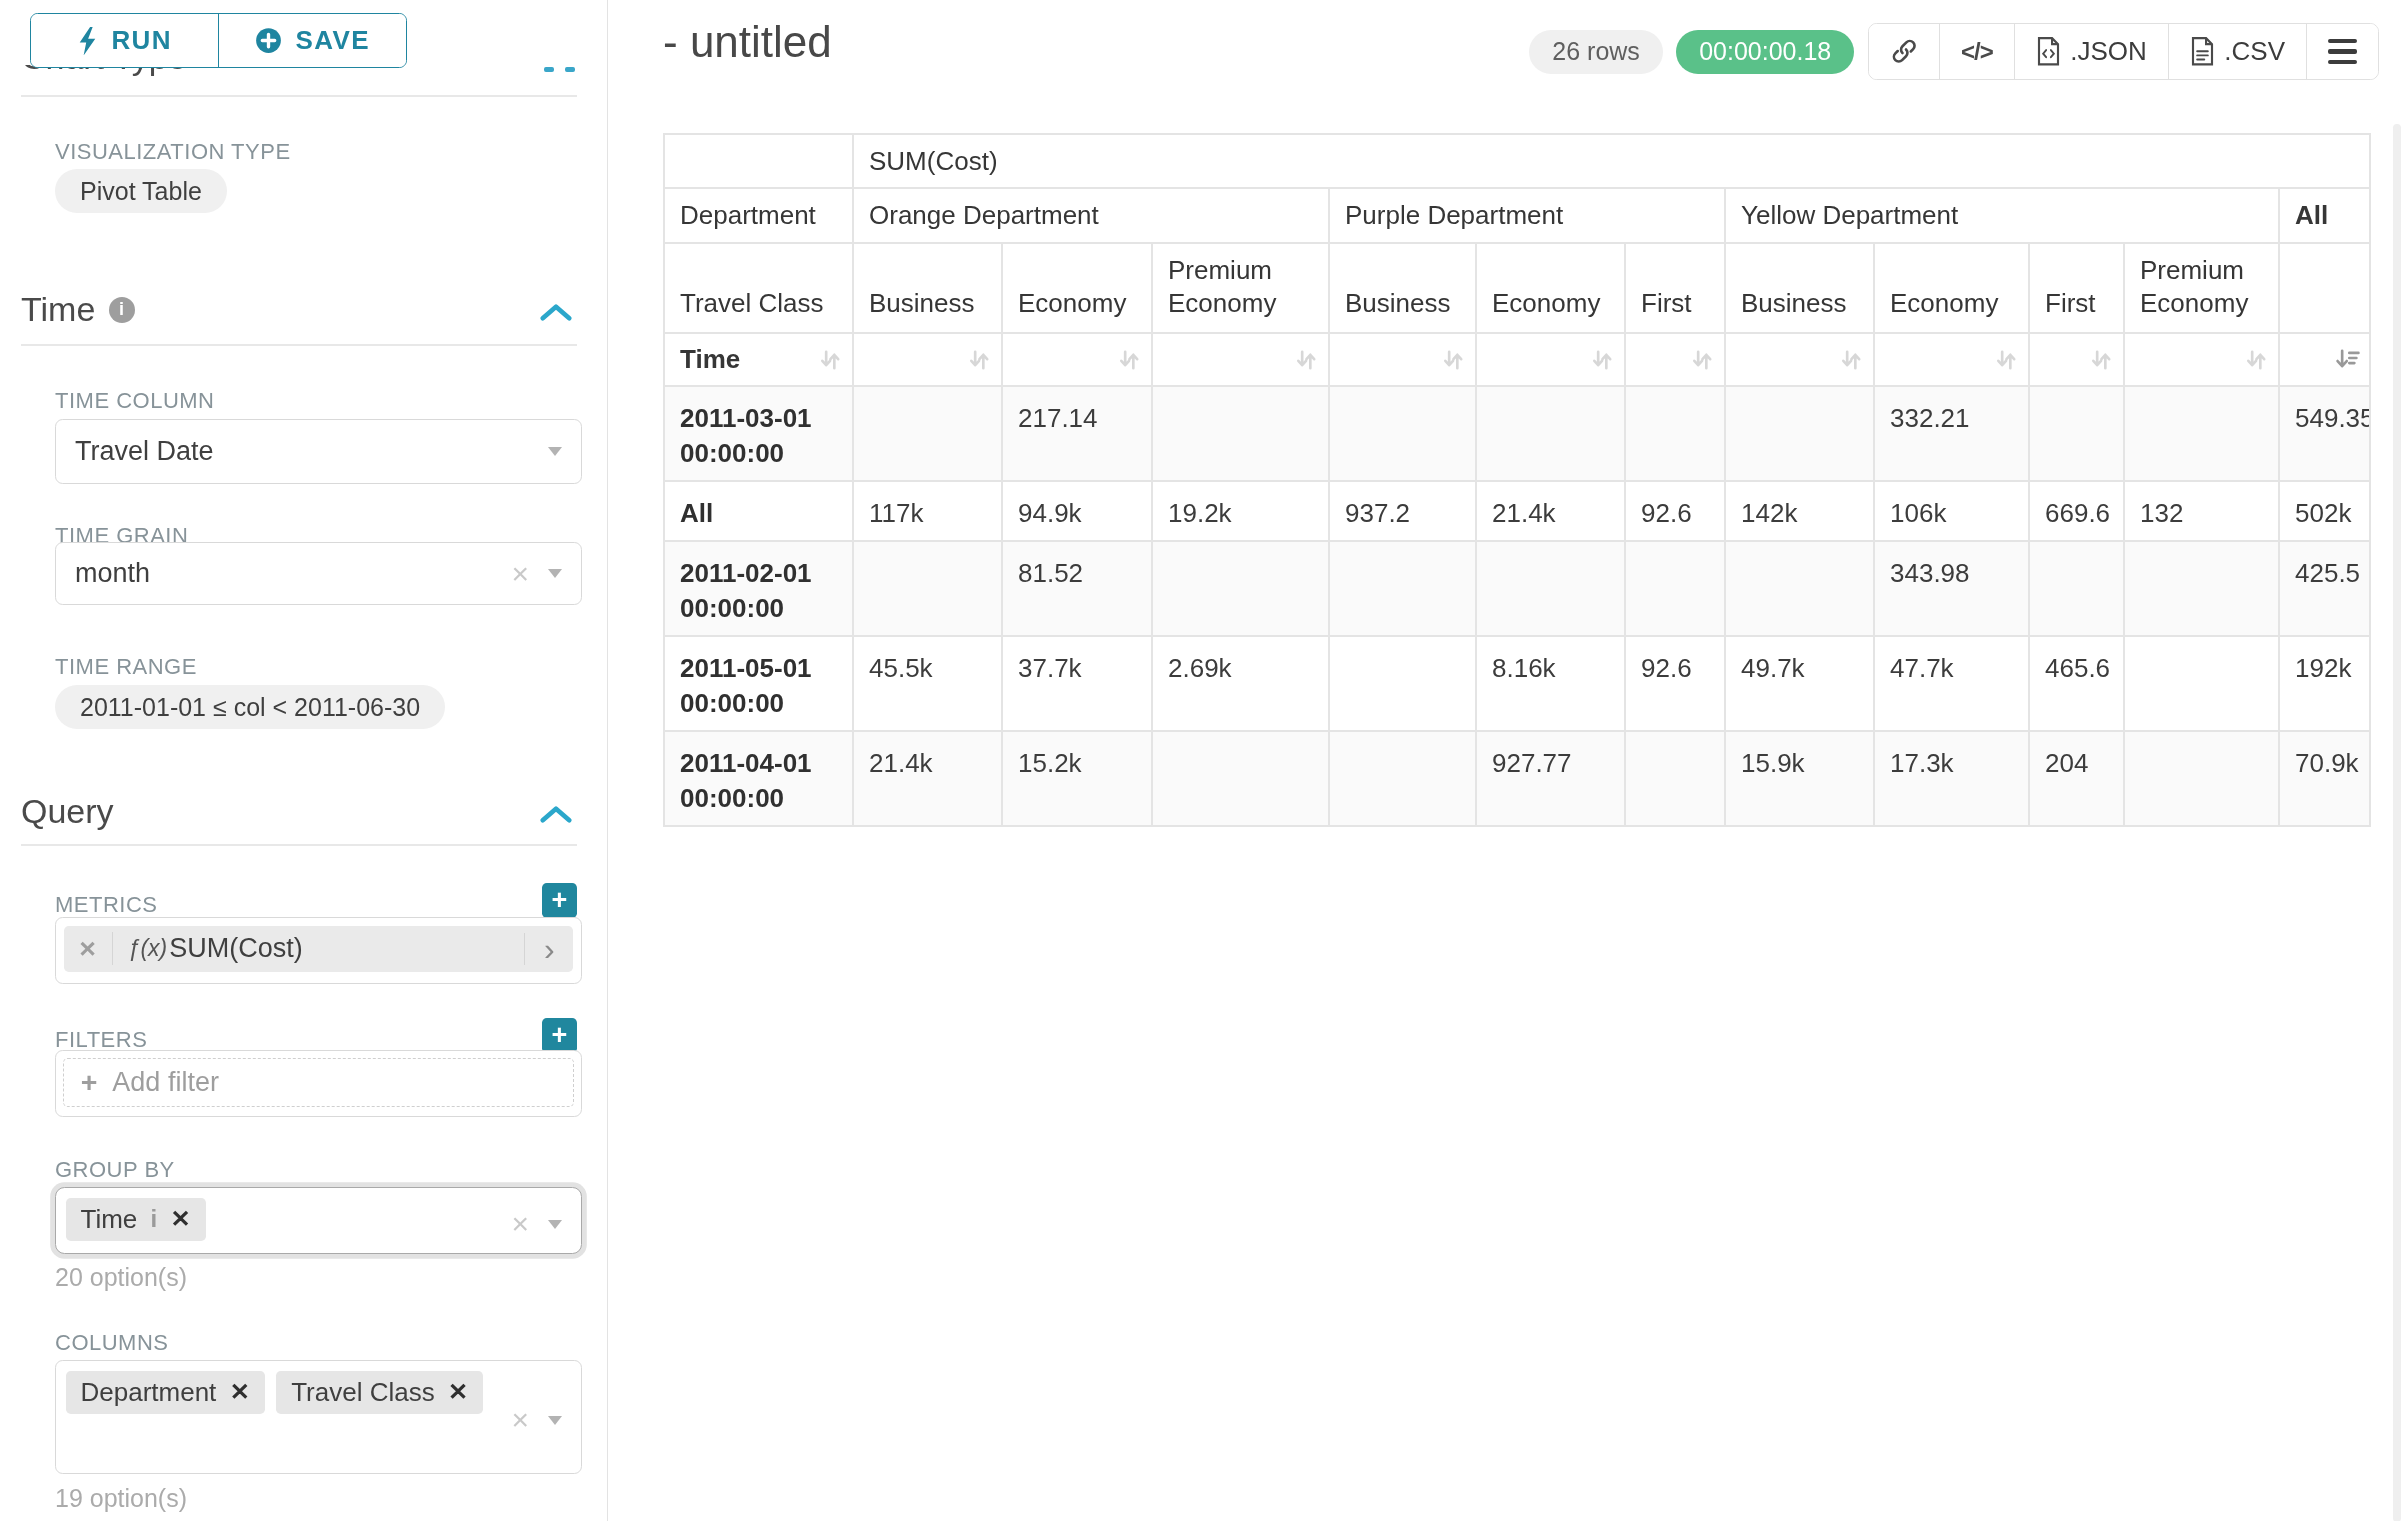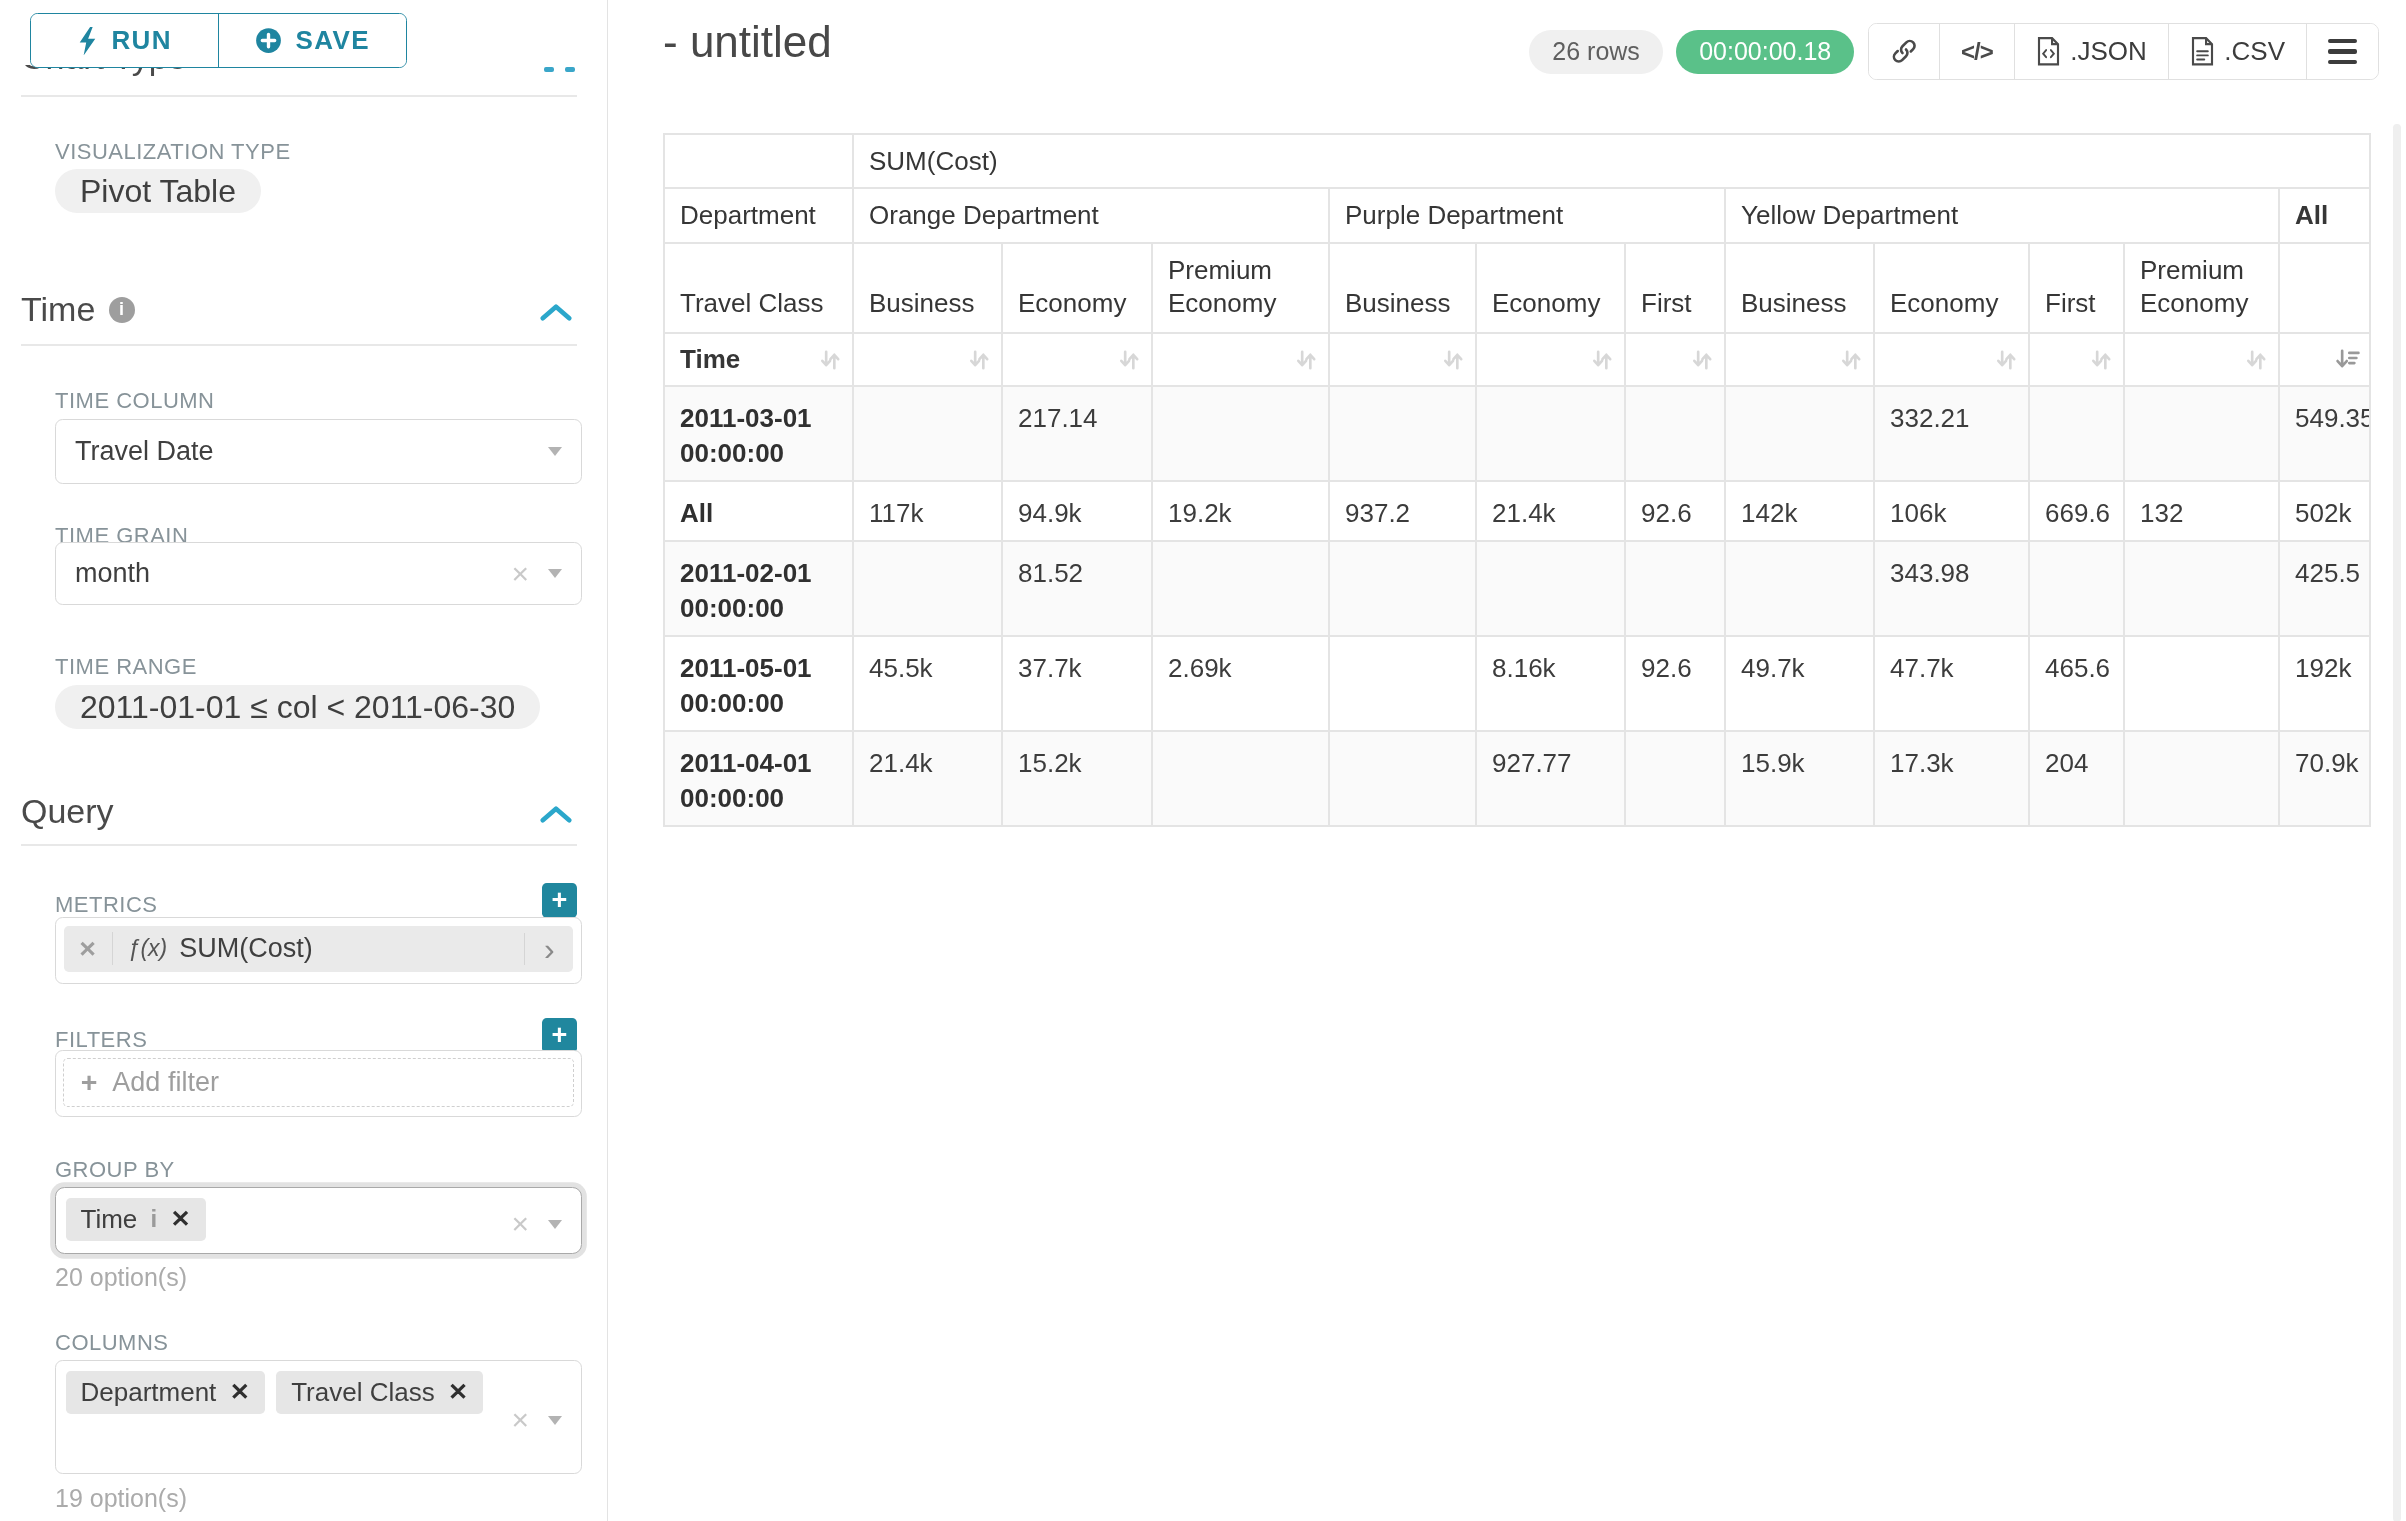--- a/index.html
+++ b/index.html
@@ -21,21 +21,21 @@
     background:#fff; border:none; cursor:pointer; color:#1f85a0; font-size:26px; font-weight:700;
     letter-spacing:1.4px; font-family:"Liberation Sans",sans-serif; }
   .btn.run { border-right:1.9px solid #1f85a0; }
   .divider { position:absolute; left:21px; width:556px; height:1.9px; background:#e8e8e8; border:none; }
   .d-top { top:95px; } .d-time { top:344px; } .d-query { top:844px; }
   .lbl { position:absolute; left:55px; font-size:22px; color:#879399; letter-spacing:0.5px; }
   .l-viz { top:139px; } .l-timecol { top:388px; } .l-timegrain { top:523px; }
   .l-timerange { top:654px; } .l-metrics { top:892px; } .l-filters { top:1027px; }
   .l-groupby { top:1157px; } .l-columns { top:1330px; }
   .gray-pill { position:absolute; left:55px; height:44px; display:inline-flex; align-items:center;
-    padding:12px 25px; background:#f0f0f0; border-radius:22px; font-size:32px; color:#3f3f3f; }
+    padding:12px 25px; background:#f0f0f0; border-radius:22px; font-size:25px; color:#3f3f3f; }
   .viz-pill { top:169px; cursor:pointer; }
   .range-pill { top:685px; cursor:pointer; }
   .section-h { position:absolute; left:21px; font-size:34px; font-weight:400; color:#4a4a4a;
     display:flex; align-items:center; gap:13.3px; }
   .h-time { top:290px; } .h-query { top:792px; }
   .info-i { display:inline-flex; width:26px; height:26px; border-radius:50%; background:#9e9e9e;
     color:#fff; font-size:18px; font-weight:700; align-items:center; justify-content:center;
     font-style:normal; cursor:pointer; }
   .caret-up { position:absolute; left:538px; width:36px; height:23px; cursor:pointer; }
   .c-time { top:301px; } .c-query { top:803px; }
@@ -52,21 +52,21 @@
     background:#20879e; color:#fff; font-size:27px; font-weight:700; line-height:1;
     display:flex; align-items:center; justify-content:center; cursor:pointer; }
   .p-metrics { top:883px; } .p-filters { top:1018px; }
   .metric-box { position:absolute; left:55px; top:917px; width:527px; height:67px;
     border:1.9px solid #d9d9d9; border-radius:7.6px; background:#fff; padding:7.6px; }
   .metric-pill { height:46px; background:#eaeaea; border-radius:4.8px; display:flex;
     align-items:center; overflow:hidden; cursor:pointer; }
   .m-x { width:49px; text-align:center; color:#9e9e9e; font-size:28.5px; font-weight:700;
     border-right:1.9px solid #d5d5d5; cursor:pointer; }
   .m-body { flex:1; padding-left:15px; font-size:27px; color:#3f3f3f; display:flex;
-    align-items:center; gap:12px; }
+    align-items:center; gap:2px; }
   .fx { font-style:italic; font-size:23px; color:#555; }
   .m-chev { width:49px; text-align:center; color:#8a8a8a; font-size:32px;
     border-left:1.9px solid #d5d5d5; cursor:pointer; line-height:1; }
   .filter-box { position:absolute; left:55px; top:1050px; width:527px; height:67px;
     border:1.9px solid #d9d9d9; border-radius:7.6px; background:#fff; padding:6.7px; }
   .add-filter { height:49px; border:1.9px dashed #cfcfcf; border-radius:4.8px; display:flex;
     align-items:center; gap:15px; padding-left:17px; color:#9e9e9e; font-size:27px; cursor:pointer; }
   .af-plus { font-size:28.5px; font-weight:700; color:#9e9e9e; line-height:1; }
   .tag-select { position:absolute; left:55px; width:527px; background:#fff;
     border:1.9px solid #d9d9d9; border-radius:7.6px; padding:9.5px; }

